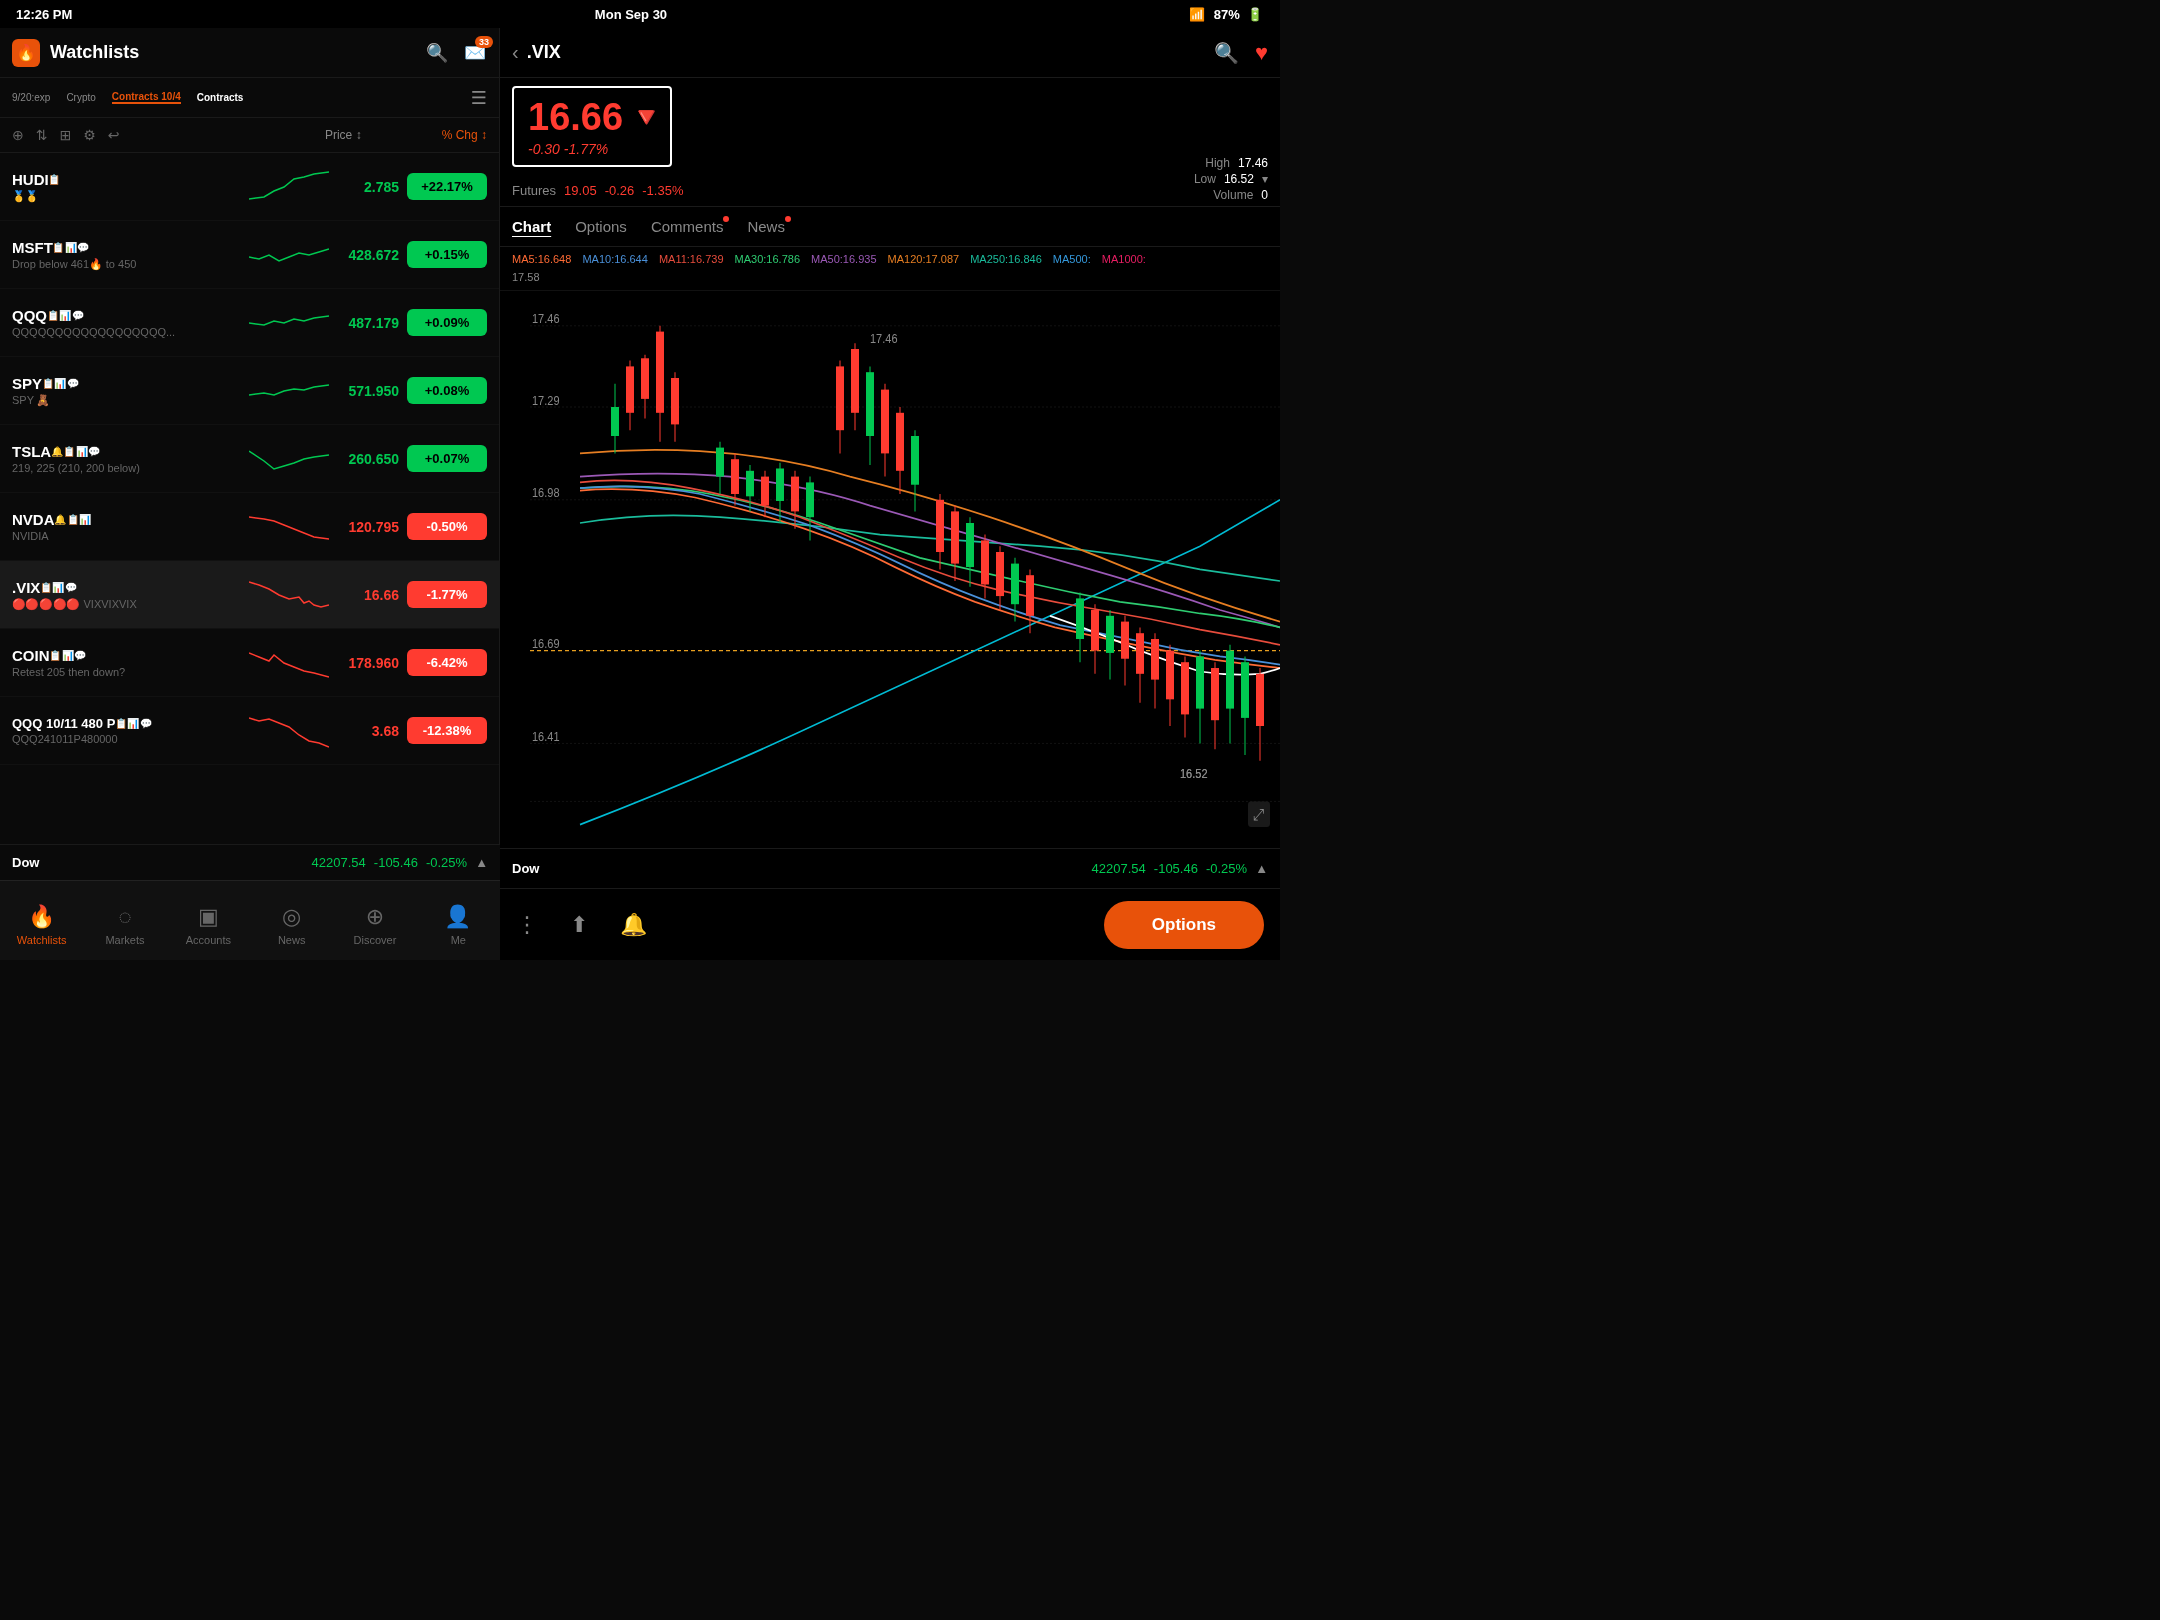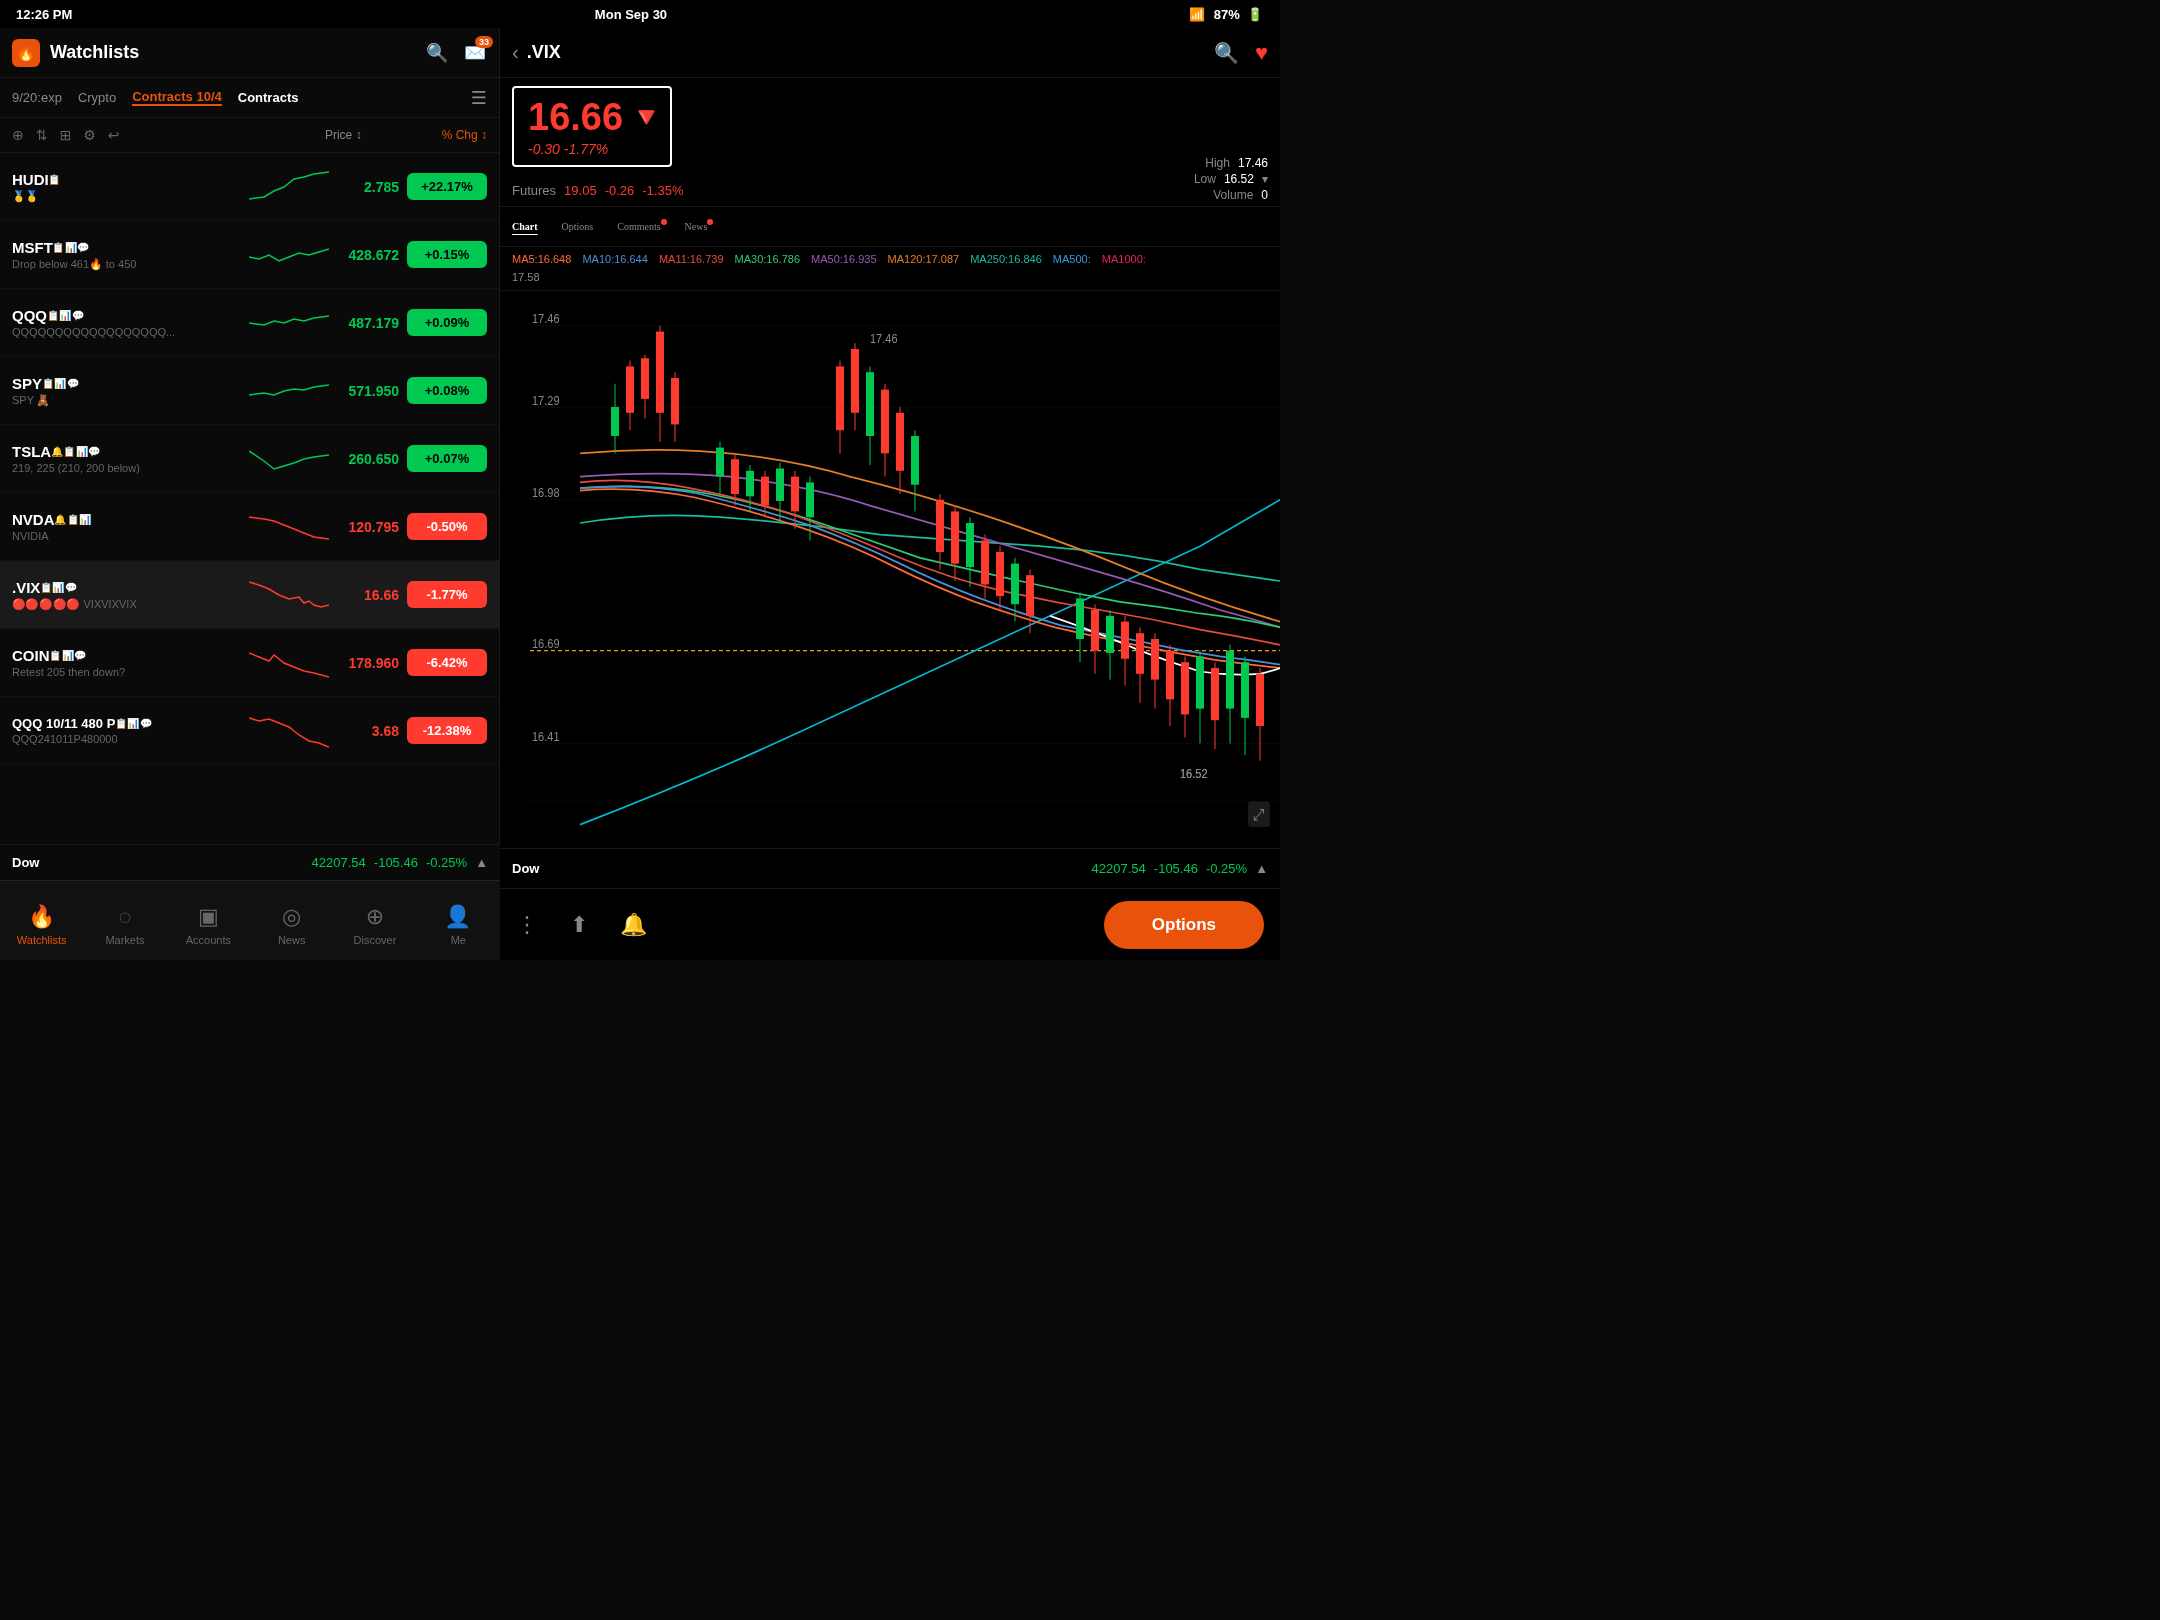--- a/index.html
+++ b/index.html
@@ -98,21 +98,21 @@
     
     .filter-tabs {
       height: 40px;
       display: flex;
       align-items: center;
       padding: 0 12px;
       gap: 16px;
       border-bottom: 1px solid #1a1a1a;
     }
     .filter-tab {
-      font-size: 13px;
+      font-size: 10px;
       color: #888;
       cursor: pointer;
     }
     .filter-tab.active {
       color: #e8520a;
       font-weight: 700;
       border-bottom: 2px solid #e8520a;
     }
     .filter-tab.white {
       color: #fff;
@@ -366,25 +366,24 @@
     
     .chart-tabs {
       height: 40px;
       display: flex;
       align-items: center;
       padding: 0 12px;
       gap: 24px;
       border-bottom: 1px solid #1a1a1a;
     }
     .chart-tab {
-      font-size: 10px;
+      font-size: 15px;
       color: #888;
       cursor: pointer;
       position: relative;
-      font-family: Liberation Serif, serif;
     }
     .chart-tab.active {
       color: #fff;
       font-weight: 700;
       text-decoration: underline;
       text-underline-offset: 4px;
     }
     .tab-dot {
       position: absolute;
       top: -2px;

